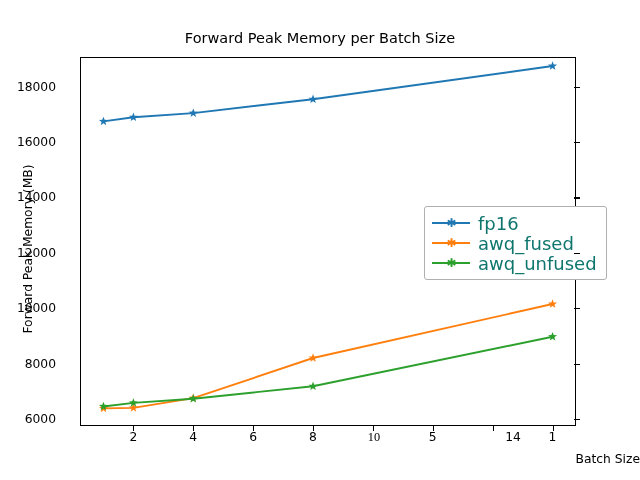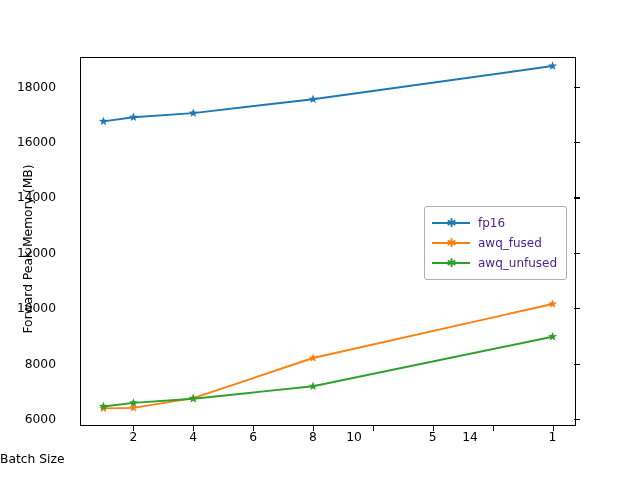--- a/index.html
+++ b/index.html
@@ -6,55 +6,56 @@
   body{width:640px;height:480px;background:#ffffff;font-family:"DejaVu Sans","Liberation Sans",sans-serif;overflow:hidden;}
   #fig{position:relative;width:640px;height:480px;}
   #title{position:absolute;left:0;top:30px;width:640px;text-align:center;font-size:14.5px;color:#000;}
   
   #plot{position:absolute;left:80px;top:57px;width:496px;height:369px;border:1.1px solid #000;box-sizing:border-box;background:#fff;}
   #svg{position:absolute;left:0;top:0;}
   .ytick{position:absolute;right:584px;width:60px;text-align:right;font-size:12.3px;color:#000;transform:translateY(-50%);}
   .ytickmark{position:absolute;left:573.5px;width:6px;height:1.1px;background:#000;}
   .xtick{position:absolute;top:430px;width:40px;text-align:center;font-size:12.3px;color:#000;transform:translateX(-50%);}
   .xtickmark{position:absolute;top:425px;width:1.1px;height:6px;background:#000;}
-  #xlabel{position:absolute;left:0;top:452px;width:640px;text-align:left;font-size:12.3px;color:#000;}
+  #xlabel{position:absolute;left:0;top:452px;width:640px;text-align:right;font-size:12.3px;color:#000;}
   #ylabel{position:absolute;left:-137px;top:242px;width:330px;text-align:center;font-size:12.3px;color:#000;transform:rotate(-90deg);transform-origin:center center;}
   #legend{position:absolute;left:424px;top:206px;border:0.9px solid #b0b0b0;border-radius:3px;background:#fff;padding:6px 9px 6px 7px;}
   .legend-row{display:flex;align-items:center;height:20px;}
   .legend-sample{position:relative;width:38px;height:14px;margin-right:8px;flex:0 0 38px;}
   .legend-line{position:absolute;top:6px;left:0;width:38px;height:2.0px;}
   .legend-mark{position:absolute;top:2px;left:14px;width:11px;height:11px;font-size:12px;line-height:11px;text-align:center;}
-  .legend-text{font-size:12px;color:#4c1d95;white-space:nowrap;}
+  .legend-text{font-size:18px;color:#0f766e;white-space:nowrap;}
 </style>
 </head>
 <body>
 
 <div id="fig">
 
+  <div id="title">Forward Peak Memory per Batch Size</div>
 
   <div id="ylabel">Forward Peak Memory (MB)</div>
   <div id="xlabel">Batch Size</div>
 
   <div id="ytick-labels">
       <div class="ytick" style="top: 418.911px;">6000</div>
       <div class="ytick" style="top: 363.557px;">8000</div>
       <div class="ytick" style="top: 308.202px;">10000</div>
       <div class="ytick" style="top: 252.848px;">12000</div>
       <div class="ytick" style="top: 197.493px;">14000</div>
       <div class="ytick" style="top: 142.139px;">16000</div>
       <div class="ytick" style="top: 86.7843px;">18000</div>
     </div>
   <div id="xtick-labels">
       <div class="xtick" style="left: 133.394px;">2</div>
       <div class="xtick" style="left: 193.273px;">4</div>
       <div class="xtick" style="left: 253.152px;">6</div>
       <div class="xtick" style="left: 313.03px;">8</div>
-      <div class="xtick" style="left: 354px;">10</div>
+      <div class="xtick" style="left: 374px; font-family: Liberation Serif, serif;">10</div>
       <div class="xtick" style="left: 432.788px;">5</div>
-      <div class="xtick" style="left: 470px;">14</div>
+      <div class="xtick" style="left: 513px;">14</div>
       <div class="xtick" style="left: 552.545px;">1</div>
     </div>
 
   <div id="plot">
     <svg id="svg" width="494" height="367">
         <g>
           <polyline points="22.45,63.38 52.39,59.23 112.27,55.08 232.03,41.24 471.55,8.03" fill="none" stroke="#1f77b4" stroke-width="1.9"></polyline>
           <path d="M22.45,58.68L23.61,61.78L26.92,61.93L24.33,63.99L25.22,67.18L22.45,65.35L19.69,67.18L20.58,63.99L17.98,61.93L21.29,61.78Z" fill="#1f77b4"></path>
           <path d="M52.39,54.53L53.55,57.63L56.86,57.78L54.27,59.84L55.16,63.03L52.39,61.20L49.63,63.03L50.52,59.84L47.92,57.78L51.23,57.63Z" fill="#1f77b4"></path>
           <path d="M112.27,50.38L113.43,53.48L116.74,53.63L114.15,55.69L115.04,58.88L112.27,57.05L109.51,58.88L110.40,55.69L107.80,53.63L111.11,53.48Z" fill="#1f77b4"></path>

